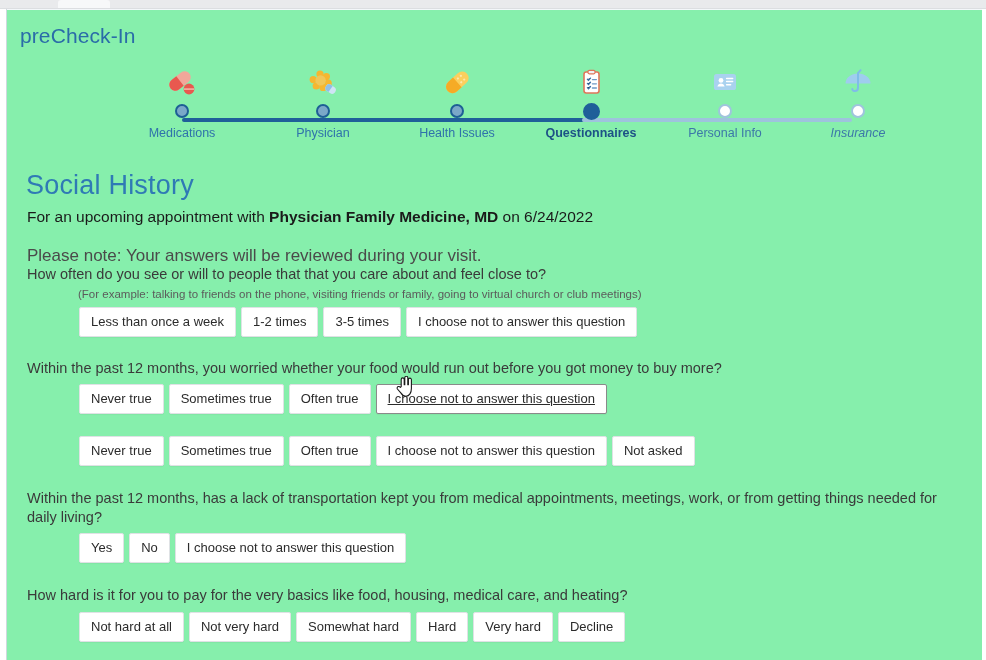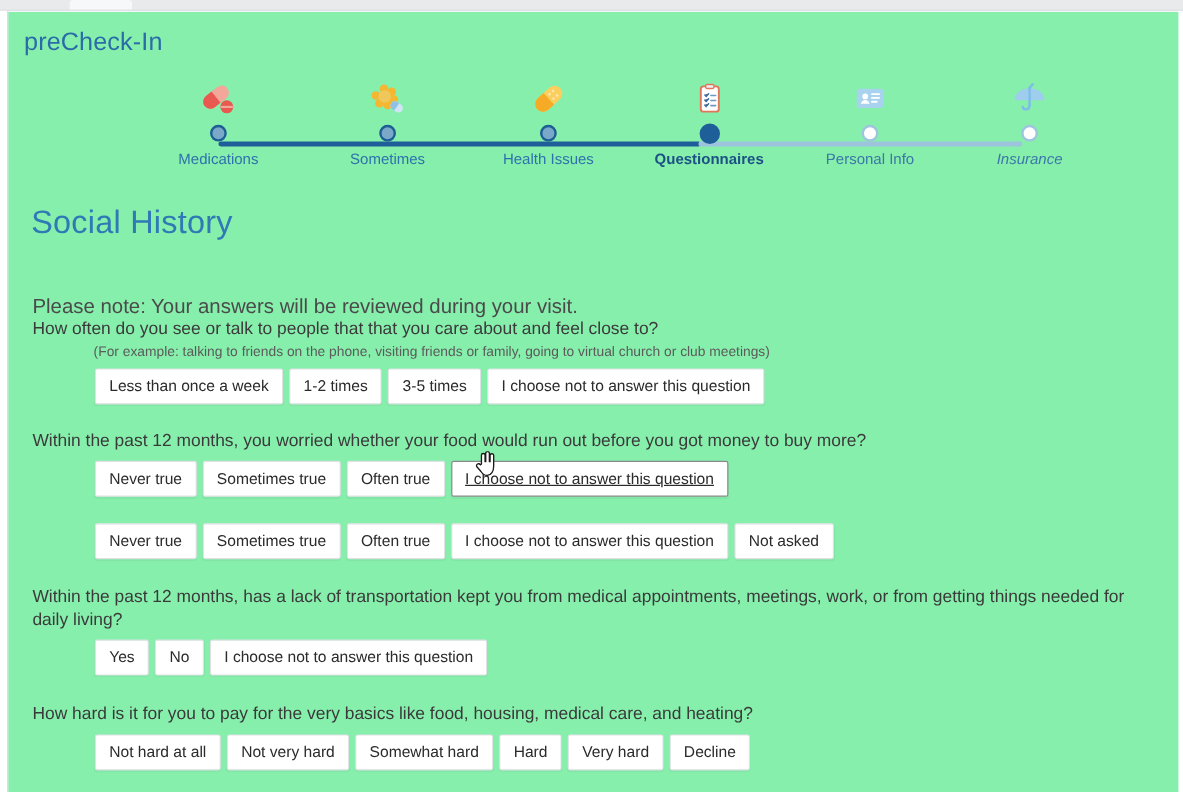--- a/index.html
+++ b/index.html
@@ -287,21 +287,21 @@
             <circle cx="14.6" cy="11.4" r="5.2" fill="#f0c75a"></circle>
             <g transform="rotate(35 24 20)">
               <rect x="19" y="16" width="11" height="7.4" rx="3.7" fill="#cfe4f4"></rect>
               <path d="M19 19.7a3.7 3.7 0 0 1 3.7-3.7h1.8v7.4h-1.8A3.7 3.7 0 0 1 19 19.7z" fill="#8fc0e6"></path>
             </g>
           </svg>
         </div>
         <div class="dot-wrap">
           <div class="dot done"></div>
         </div>
-        <div class="step-label">Sometimes</div>
+        <div class="step-label">Physician</div>
       </div>
 
       <div class="step is-done" style="left:450px;">
         <div class="step-icon">
           <svg width="34" height="30" viewBox="0 0 34 30" aria-hidden="true">
             <g transform="rotate(-42 17 13)">
               <rect x="4" y="7" width="26" height="13" rx="6.5" fill="#fbcf5e"></rect>
               <path d="M4 13.5A6.5 6.5 0 0 1 10.5 7H17v13h-6.5A6.5 6.5 0 0 1 4 13.5z" fill="#f5ab26"></path>
               <g fill="#fde7ad">
                 <circle cx="20" cy="11" r="1.1"></circle>
@@ -371,27 +371,30 @@
         </div>
         <div class="dot-wrap">
           <div class="dot todo"></div>
         </div>
         <div class="step-label">Insurance</div>
       </div>
     </div>
 
     <div class="section-title">Social History</div>
 
+    <div class="appt-line">
+      <span>For an upcoming appointment with </span><b>Physician Family Medicine, MD</b><span> on 6/24/2022</span>
+    </div>
 
     <div class="note-line">Please note: Your answers will be reviewed during your visit.</div>
 
     <div class="questions">
 
       <div class="question q1">
-        <div class="q-text">How often do you see or talk to people that that you care about and feel close to?</div>
+        <div class="q-text">How often do you see or will to people that that you care about and feel close to?</div>
         <div class="q-hint">(For example: talking to friends on the phone, visiting friends or family, going to virtual church or club meetings)</div>
         <div class="options">
           <div class="opt">Less than once a week</div>
           <div class="opt">1-2 times</div>
           <div class="opt">3-5 times</div>
           <div class="opt">I choose not to answer this question</div>
         </div>
       </div>
 
       <div class="question q2">

